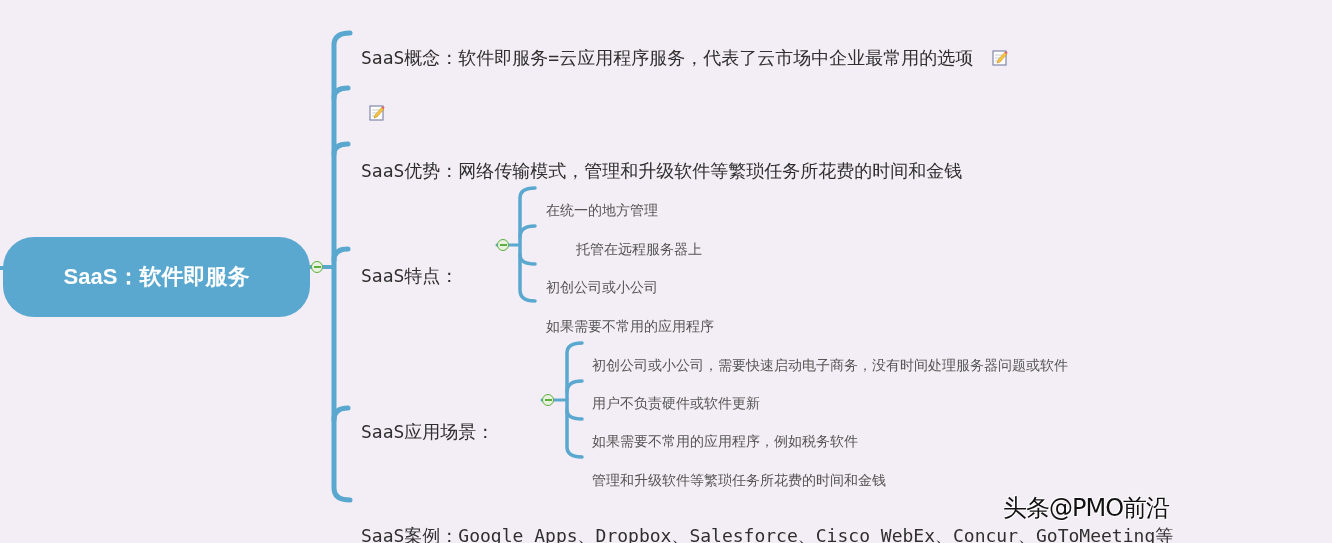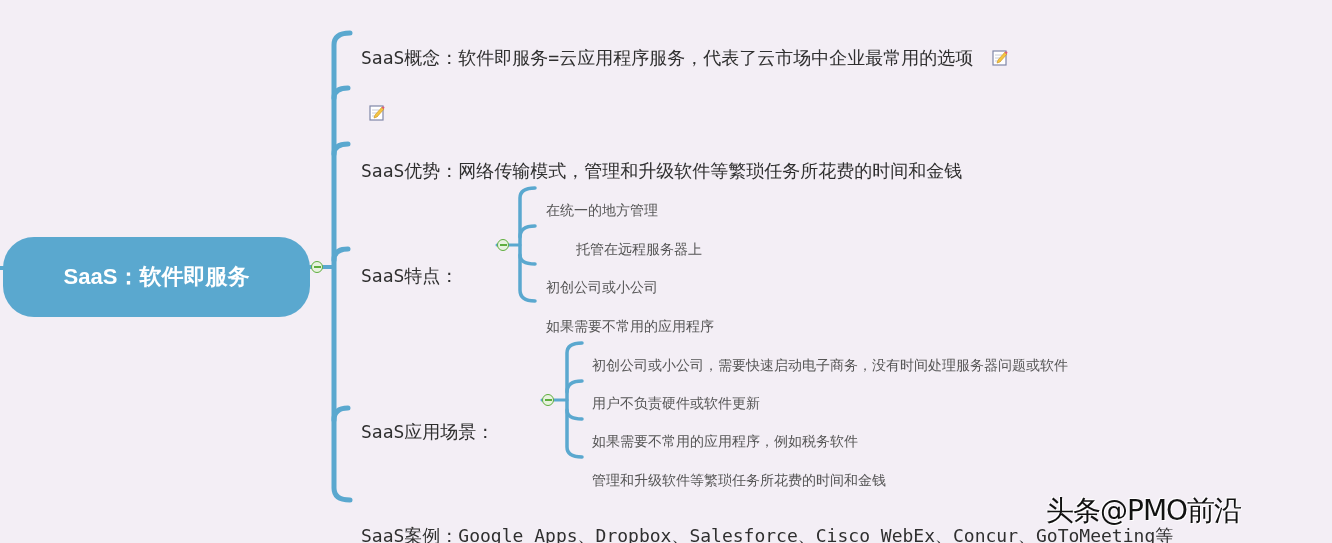--- a/index.html
+++ b/index.html
@@ -26,21 +26,21 @@
     .node {
       position: absolute; white-space: nowrap; color: #333333;
       font-family: "DejaVu Sans Mono", monospace; font-size: 18px; margin-top: 22px;
     }
     .node1 { color: #2f2f2f; }
     .node2 { font-family: "DejaVu Serif", serif; font-size: 14px; color: #555555; }
     .note-icon {
       display: inline-block; width: 16px; height: 16px; margin-left: 8px; vertical-align: -2px;
     }
     .watermark {
-      position: absolute; left: 1046px; top: 492px; font-size: 28px; color: #111;
+      position: absolute; left: 1003px; top: 492px; font-size: 24px; color: #111;
       font-family: "DejaVu Sans", sans-serif; letter-spacing: -1px;
       text-shadow: 1px 1px 0 #fff, -1px -1px 0 #fff;
     }
   </style>
 </head>
 <body>
 
 <svg class="lines" width="1332" height="543">
   <g stroke="#5aa8cf" fill="none" stroke-linecap="round">
 

